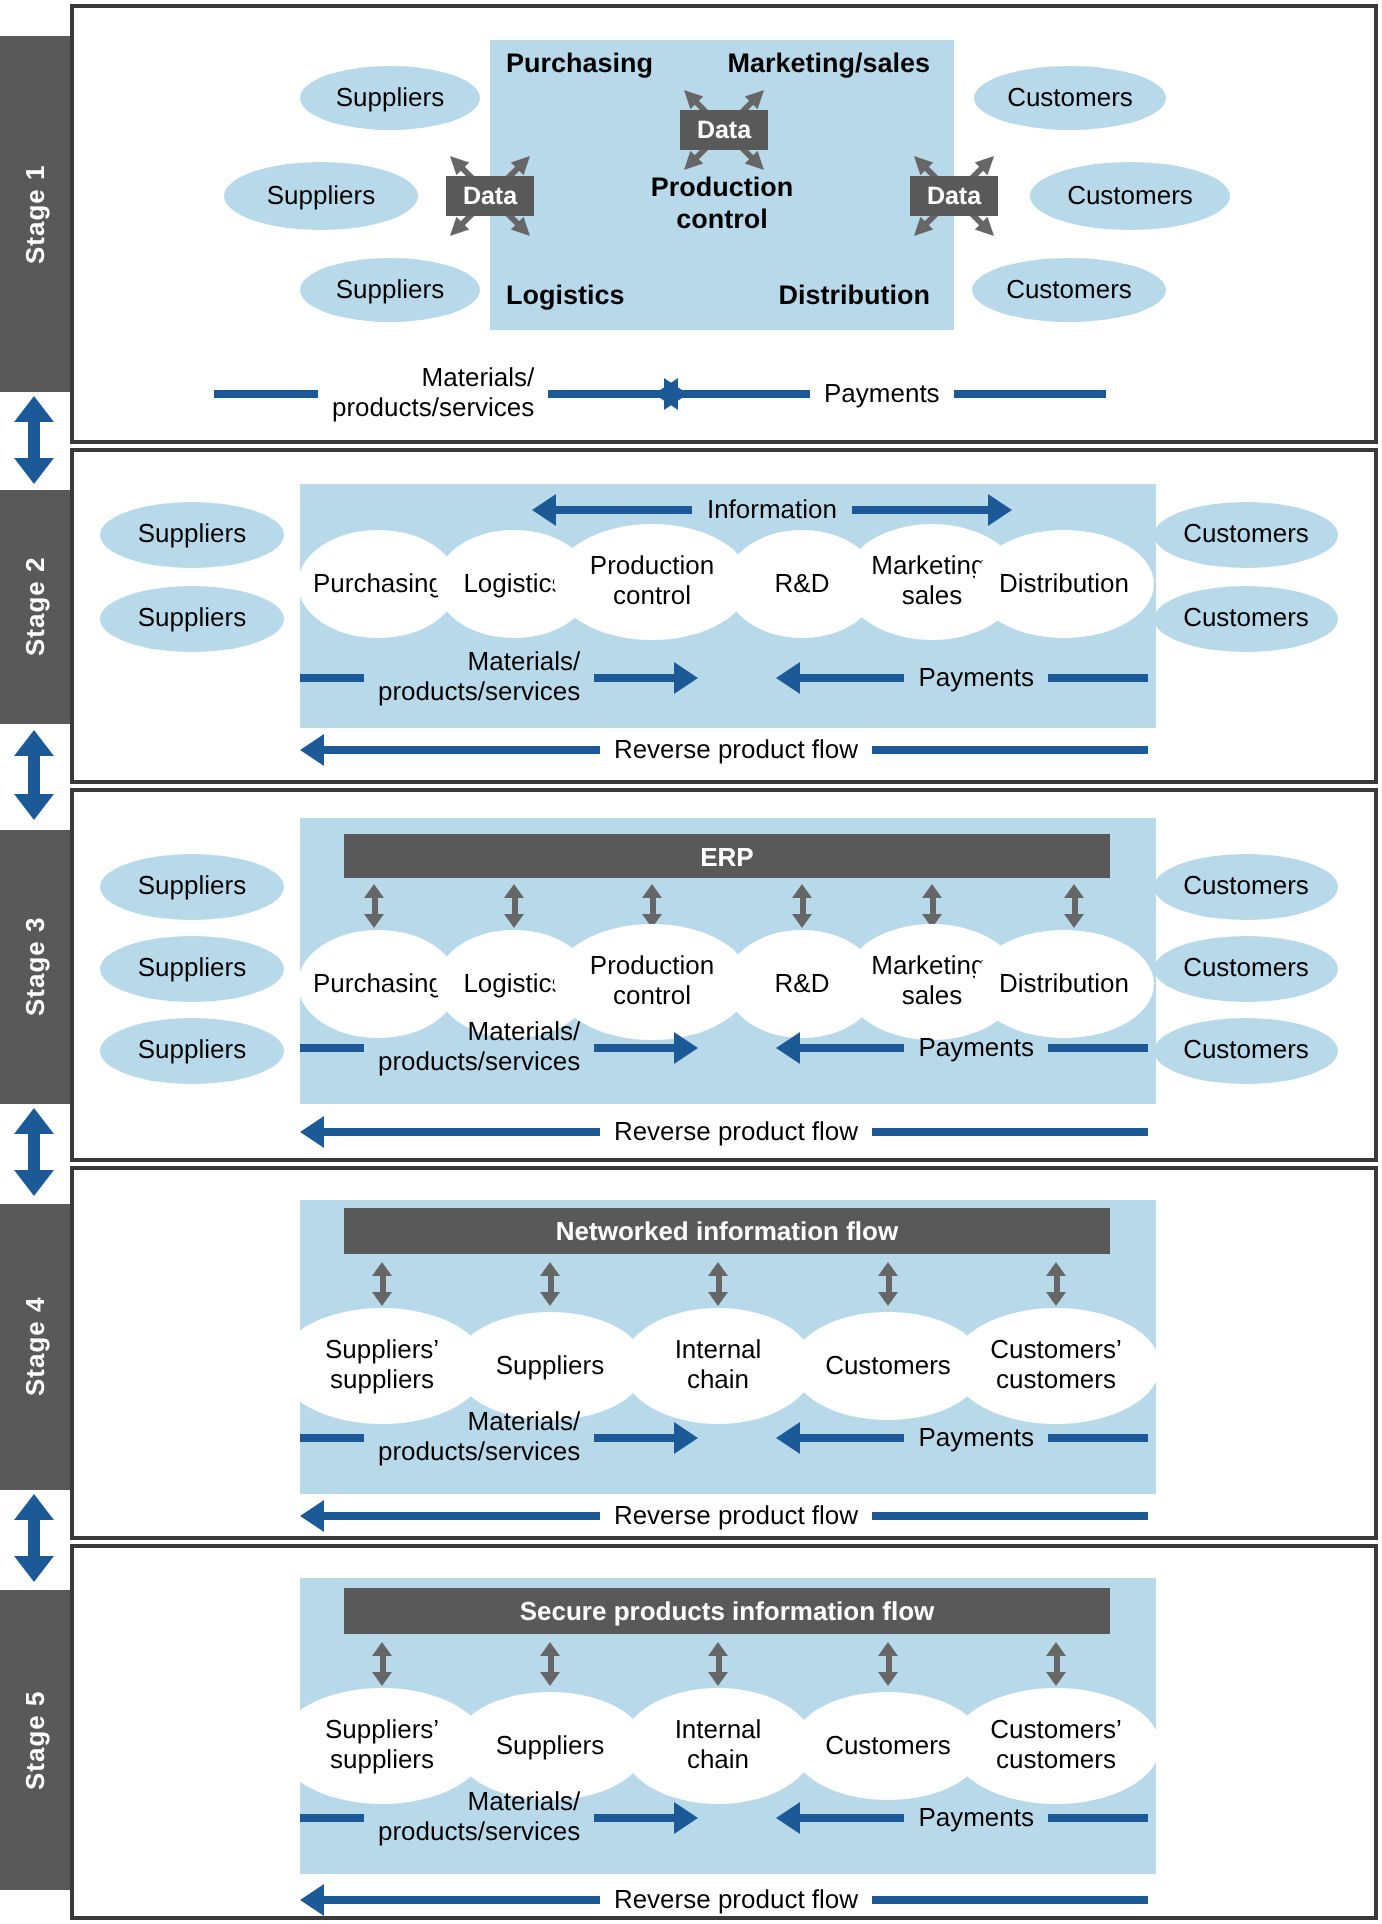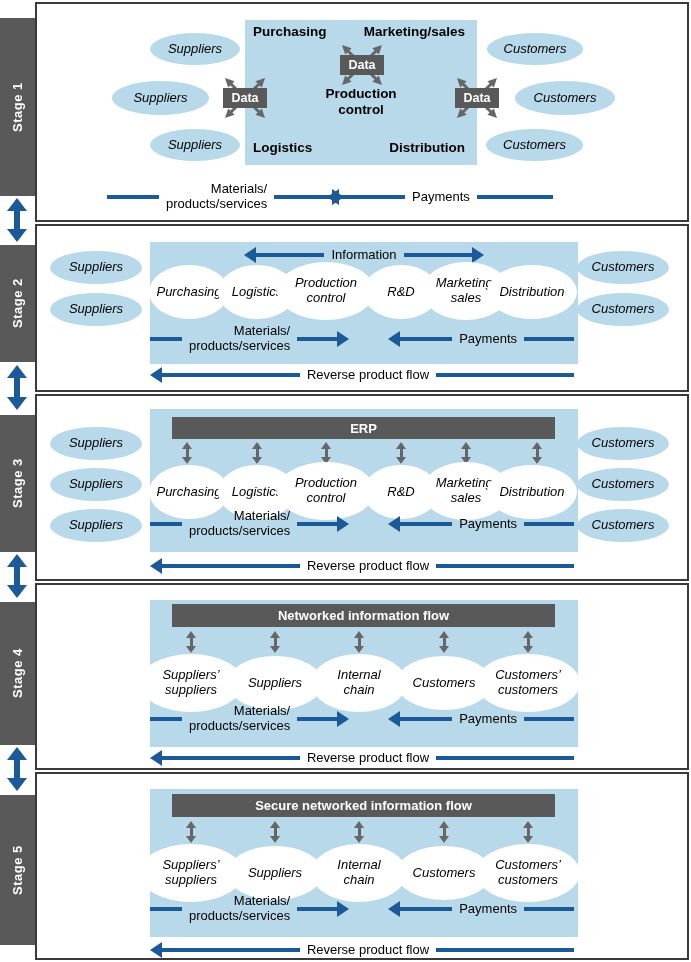--- a/index.html
+++ b/index.html
@@ -5,21 +5,21 @@
   html,body{margin:0;padding:0;background:#fff;}
   .canvas{position:relative;width:691px;height:962px;background:#fff;
     font-family:"Liberation Sans","DejaVu Sans",sans-serif;color:#000;overflow:hidden;}
   .sbox{position:absolute;left:35px;width:654px;background:#fff;border:2px solid #3a3a3a;box-sizing:border-box;}
   .sbar{position:absolute;left:0;width:35px;background:#595959;color:#fff;font-weight:700;font-size:13px;
     display:flex;align-items:center;justify-content:center;writing-mode:vertical-rl;transform:rotate(180deg);letter-spacing:.5px;}
   .panel{position:absolute;background:#b7d9e9;}
   .dbar{position:absolute;background:#595959;color:#fff;font-weight:700;font-size:13px;
     display:flex;align-items:center;justify-content:center;}
   .el{position:absolute;border-radius:50%;display:flex;align-items:center;justify-content:center;
-    text-align:center;font-size:13px;line-height:1.12;white-space:pre-line;font-style:italic;}
+    text-align:center;font-size:13px;line-height:1.12;white-space:pre-line;}
   .el.blue{background:#b7d9e9;}
   .el.white{background:#fff;}
   .s1lbl{position:absolute;font-weight:700;font-size:13.5px;white-space:pre-line;line-height:1.15;}
   
   .frow{position:absolute;display:flex;align-items:center;gap:7px;font-size:13px;}
   .frow .txt{text-align:right;white-space:pre-line;line-height:1.15;}
   .hln{height:4px;background:#1b5a96;}
   .har{height:4px;background:#1b5a96;position:relative;margin-right:12px;}
   .har::after{content:"";position:absolute;right:-12px;top:-6px;width:0;height:0;
     border-left:12px solid #1b5a96;border-top:8px solid transparent;border-bottom:8px solid transparent;}
@@ -109,21 +109,21 @@
     </div>
     <div class="frow" style="left:290px;top:184px;height:18px;">
       <div class="hal" style="width:66px;"></div>
       <div class="txt">Payments</div>
       <div class="hln" style="width:76px;"></div>
     </div>
   </div>
 
   <div class="sbox" style="top:224px;height:168px;">
     <div class="panel" style="left:113px;top:16px;width:428px;height:122px;"></div>
-    <div class="frow" style="left:113px;top:20px;width:428px;height:18px;justify-content:center;">
+    <div class="frow" style="left:113px;top:20px;width:428px;height:18px;justify-content:center;padding-left:22px;">
       <div class="hal" style="width:68px;"></div>
       <div class="txt">Information</div>
       <div class="har" style="width:68px;"></div>
     </div>
     <div class="el white" style="left:112px;top:39px;width:80px;height:54px;">Purchasing</div>
     <div class="el white" style="left:181px;top:39px;width:78px;height:54px;">Logistics</div>
     <div class="el white" style="left:240px;top:36px;width:98px;height:58px;">Production
 control</div>
     <div class="el white" style="left:326px;top:39px;width:76px;height:54px;">R&amp;D</div>
     <div class="el white" style="left:385px;top:36px;width:88px;height:58px;">Marketing/
@@ -243,21 +243,21 @@
     </div>
     <div class="frow" style="left:113px;right:113px;top:164px;height:18px;">
       <div class="hal" style="flex:1;"></div>
       <div class="txt">Reverse product flow</div>
       <div class="hln" style="flex:1;"></div>
     </div>
   </div>
 
   <div class="sbox" style="top:772px;height:188px;">
     <div class="panel" style="left:113px;top:15px;width:428px;height:148px;"></div>
-    <div class="dbar" style="left:135px;top:20px;width:383px;height:23px;">Secure networked information flow</div>
+    <div class="dbar" style="left:135px;top:20px;width:383px;height:23px;">Secure products information flow</div>
     <div class="gv" style="left:148px;top:47px;">
         <div class="ln"></div>
       </div>
     <div class="gv" style="left:232px;top:47px;">
         <div class="ln"></div>
       </div>
     <div class="gv" style="left:316px;top:47px;">
         <div class="ln"></div>
       </div>
     <div class="gv" style="left:401px;top:47px;">

